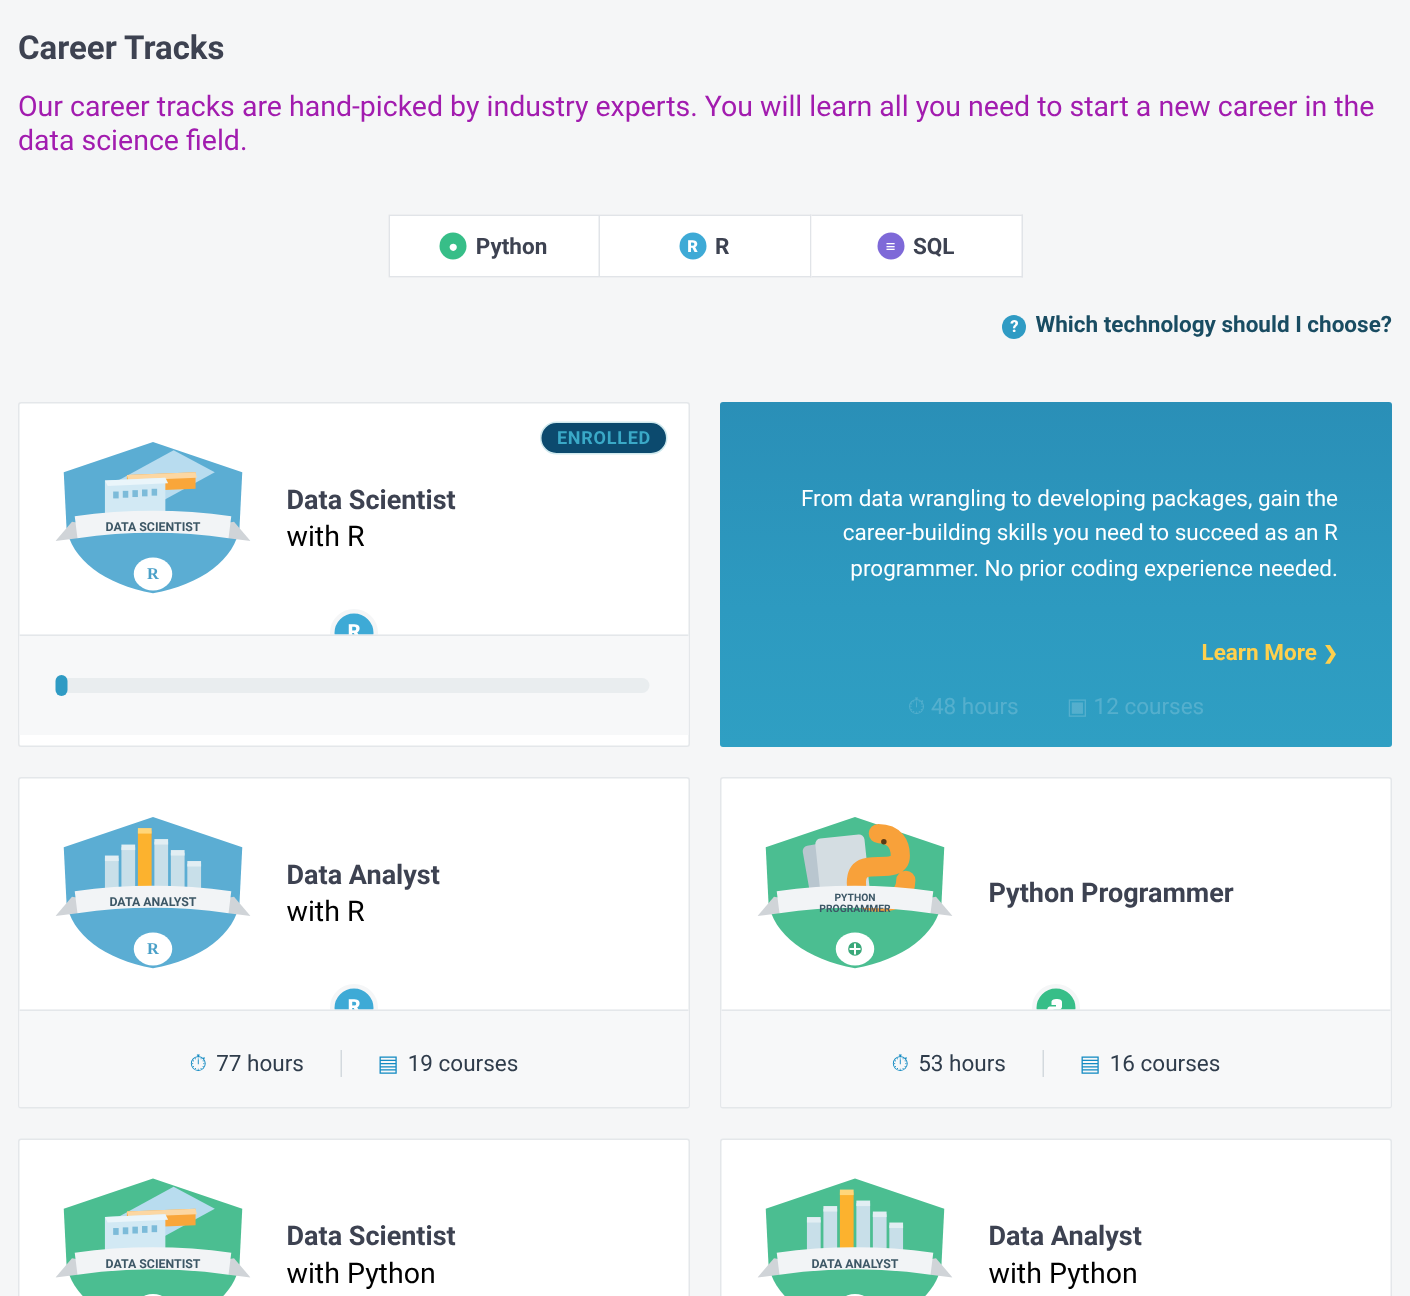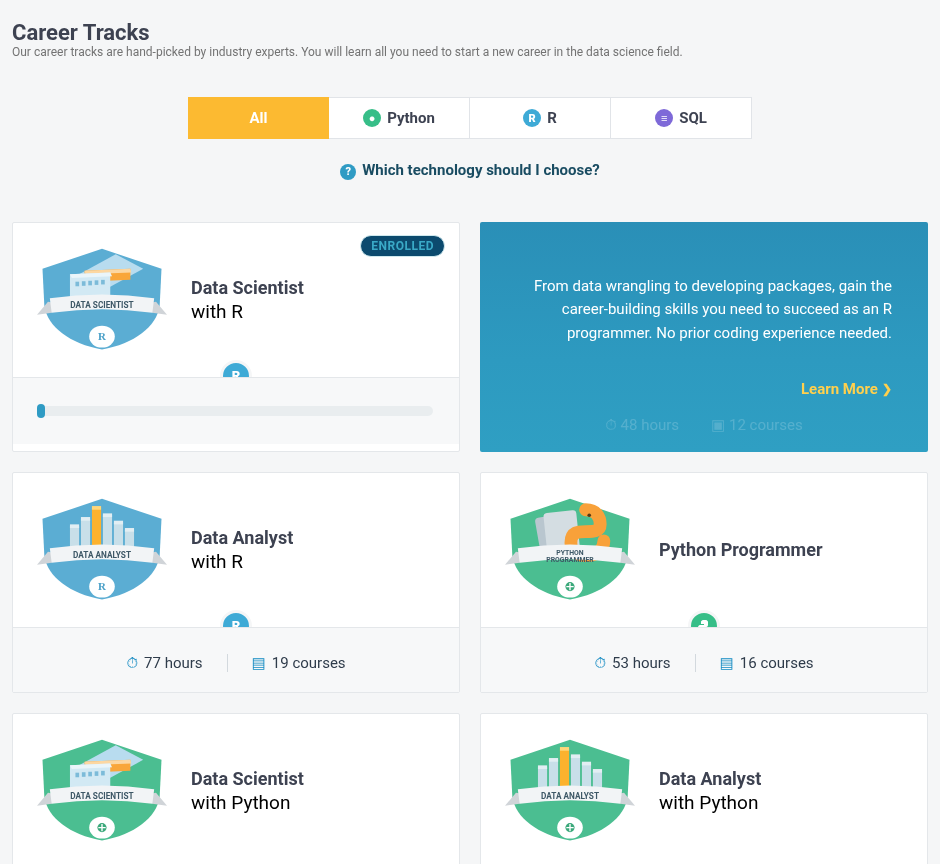--- a/index.html
+++ b/index.html
@@ -5,21 +5,21 @@
     * { box-sizing: border-box; margin: 0; padding: 0; }
     body {
       font-family: -apple-system, BlinkMacSystemFont, "Segoe UI", Roboto, sans-serif;
       background: #f5f6f7;
       color: #3d4251;
       width: 940px;
       padding: 0 12px;
     }
     .header { padding: 20px 0 12px 0; }
     .title { font-size: 22px; font-weight: 700; color: #3d4251; }
-    .subtitle { font-size: 12px; color: #737373; }
+    .subtitle { font-size: 19px; color: #a21caf; margin-top: 14px; }
     .tabs { display: flex; justify-content: center; margin-top: 26px; }
     .tab {
       position: relative;
       width: 141px;
       height: 42px;
       display: flex;
       align-items: center;
       justify-content: center;
       border: 1px solid #e1e4e8;
       background: #fff;
@@ -32,21 +32,21 @@
     .tab + .tab { border-left: none; }
     .tab.active { background: #fcba31; border-color: #fcba31; color: #fff; }
     .tab-icon {
       width: 18px; height: 18px; border-radius: 50%;
       display: inline-flex; align-items: center; justify-content: center;
       color: #fff; font-size: 11px; font-weight: 900;
     }
     .icon-python { background: #37be88; }
     .icon-r { background: #3eaad6; }
     .icon-sql { background: #7e69d8; }
-    .help-link { text-align: center; margin-top: 22px; color: #194c62; font-size: 15px; font-weight: 700; cursor: pointer; }
+    .help-link { text-align: right; margin-top: 22px; color: #194c62; font-size: 15px; font-weight: 700; cursor: pointer; }
     .help-link .q {
       display: inline-flex; width: 16px; height: 16px; border-radius: 50%;
       background: #2f9bc4; color: #fff; align-items: center; justify-content: center;
       font-size: 11px; margin-right: 6px; font-weight: 800;
     }
     .grid { display: grid; grid-template-columns: 1fr 1fr; gap: 20px; margin-top: 42px; padding-bottom: 10px;}
     .card {
       background: #fff; border: 1px solid #e4e7ea; border-radius: 2px;
       position: relative; overflow: visible;
     }
@@ -159,23 +159,20 @@
     </g>
   </defs>
 </svg>
 
 <div class="header">
   <div class="title">Career Tracks</div>
   <div class="subtitle">Our career tracks are hand-picked by industry experts. You will learn all you need to start a new career in the data science field.</div>
 </div>
 
 <div class="tabs">
-  <div class="tab active">
-    <span>All</span>
-  </div>
   <div class="tab">
     <span class="tab-icon icon-python">●</span>
     <span>Python</span>
   </div>
   <div class="tab">
     <span class="tab-icon icon-r">R</span>
     <span>R</span>
   </div>
   <div class="tab">
     <span class="tab-icon icon-sql">≡</span>

